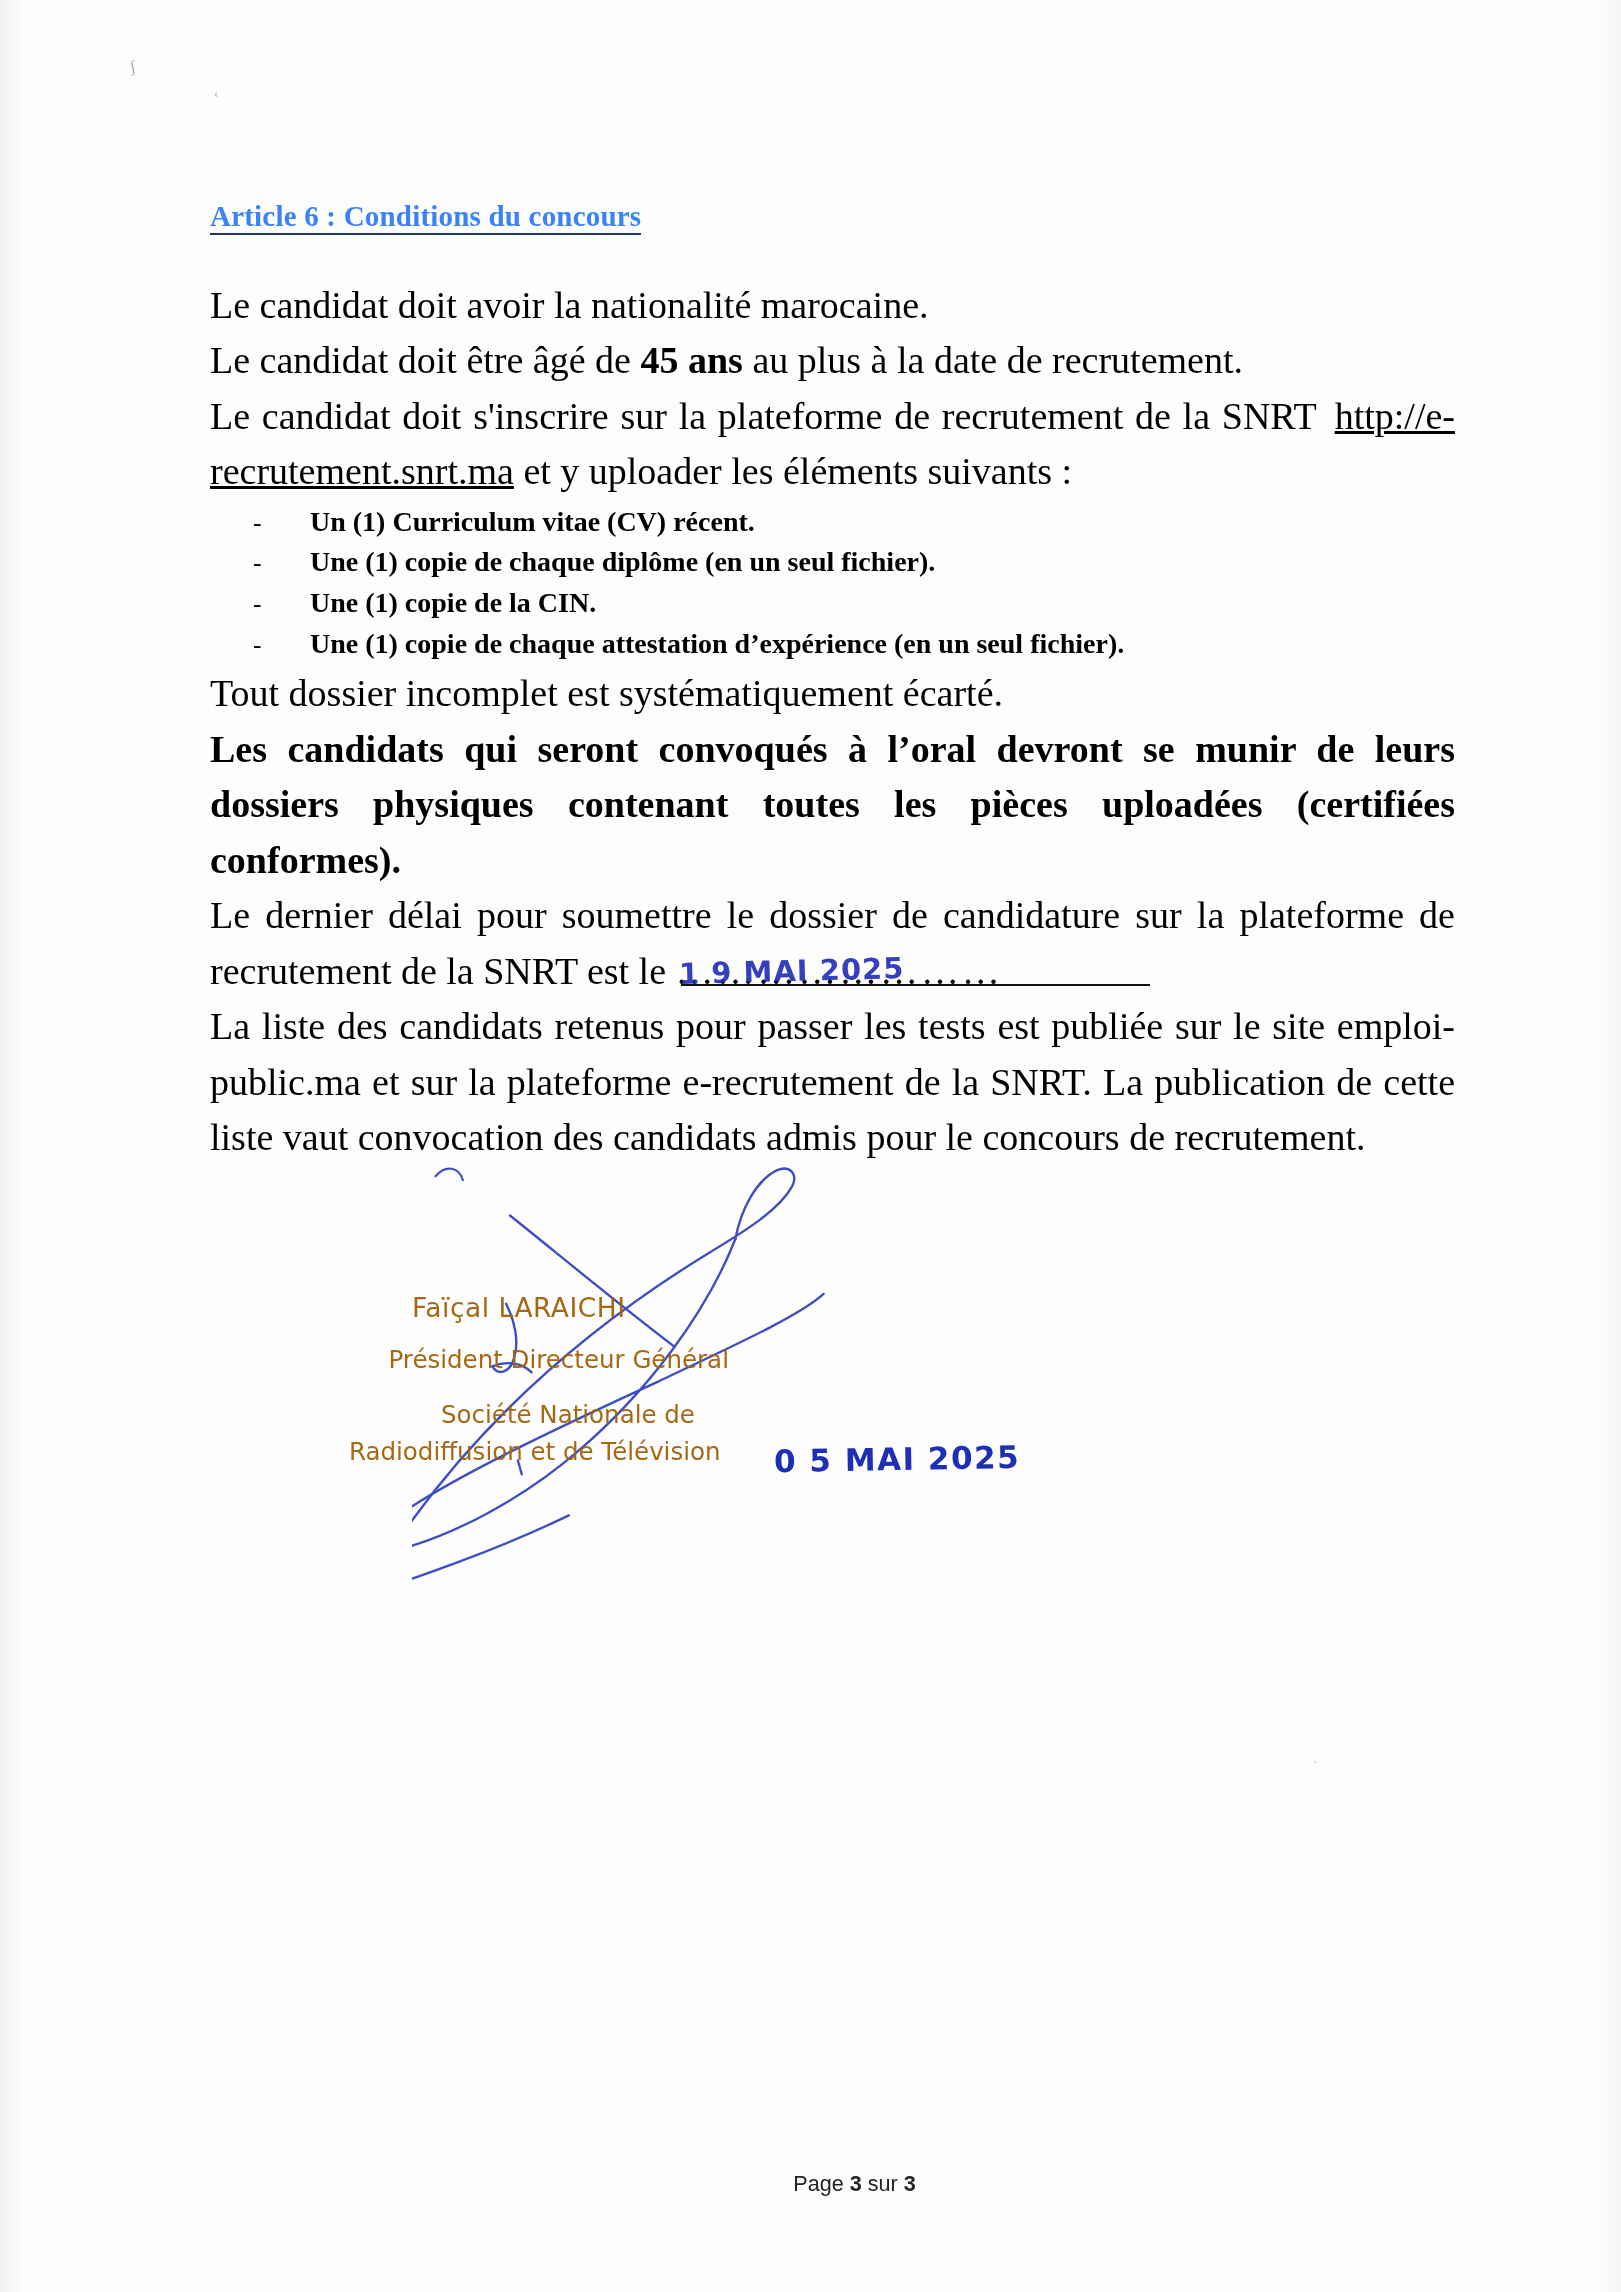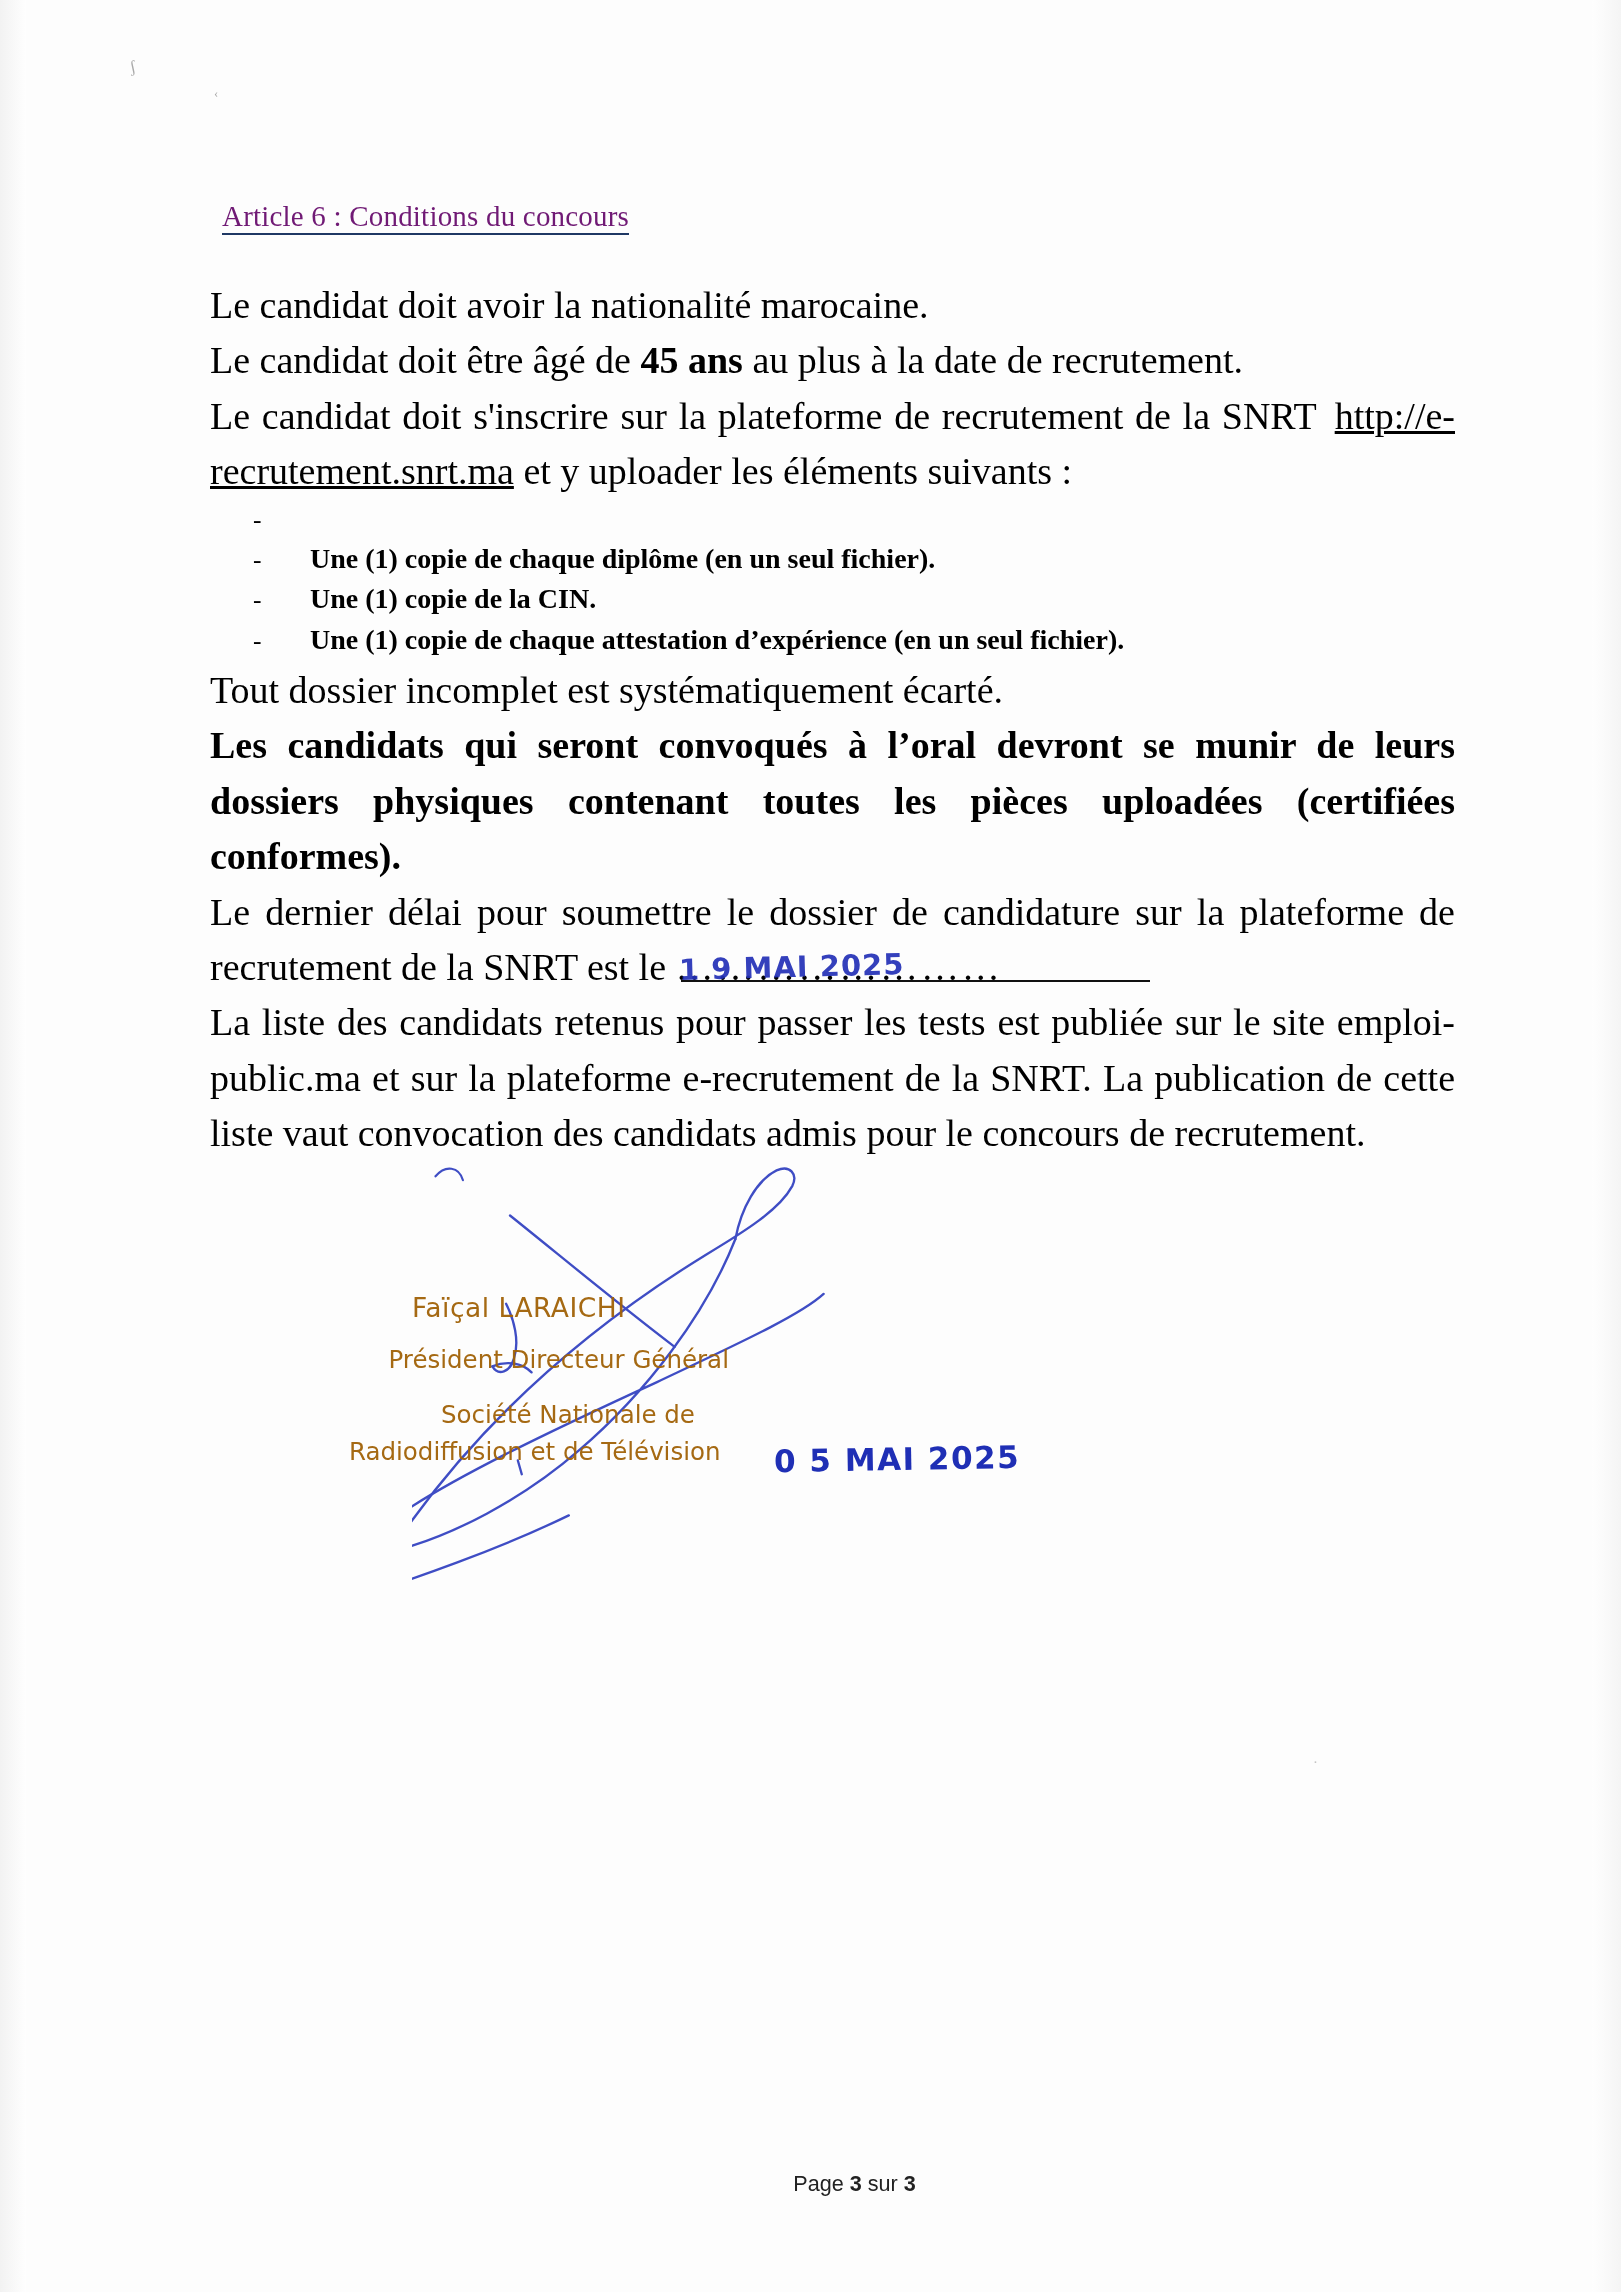--- a/index.html
+++ b/index.html
@@ -45,23 +45,23 @@
 
   .content {
     position: absolute;
     left: 210px;
     top: 202px;
     width: 1245px;
   }
 
   h1.article-title {
     font-size: 29px;
-    font-weight: normal;
-    color: #701a75;
-    margin: 0 0 43px 12px;
+    font-weight: bold;
+    color: #3b82f6;
+    margin: 0 0 43px 0;
     display: inline-block;
     border-bottom: 2.9px solid #1f3864;
     padding-bottom: 2px;
     letter-spacing: 0.2px;
   }
   .title-row { line-height: 1; }
 
   p.body-line {
     font-size: 38px;
     line-height: 1.46;
@@ -203,20 +203,21 @@
       <span>Le candidat doit être âgé de </span><span class="b">45 ans</span><span> au plus à la date de recrutement.</span>
     </p>
 
     <p class="body-line block">
       <span>Le candidat doit s'inscrire sur la plateforme de recrutement de la SNRT </span><span class="url">http://e-recrutement.snrt.ma</span><span> et y uploader les éléments suivants :</span>
     </p>
 
     <ul class="doc-list">
       <li>
         <span class="dash">-</span>
+        <span>Un (1) Curriculum vitae (CV) récent.</span>
       </li>
       <li>
         <span class="dash">-</span>
         <span>Une (1) copie de chaque diplôme (en un seul fichier).</span>
       </li>
       <li>
         <span class="dash">-</span>
         <span>Une (1) copie de la CIN.</span>
       </li>
       <li>

